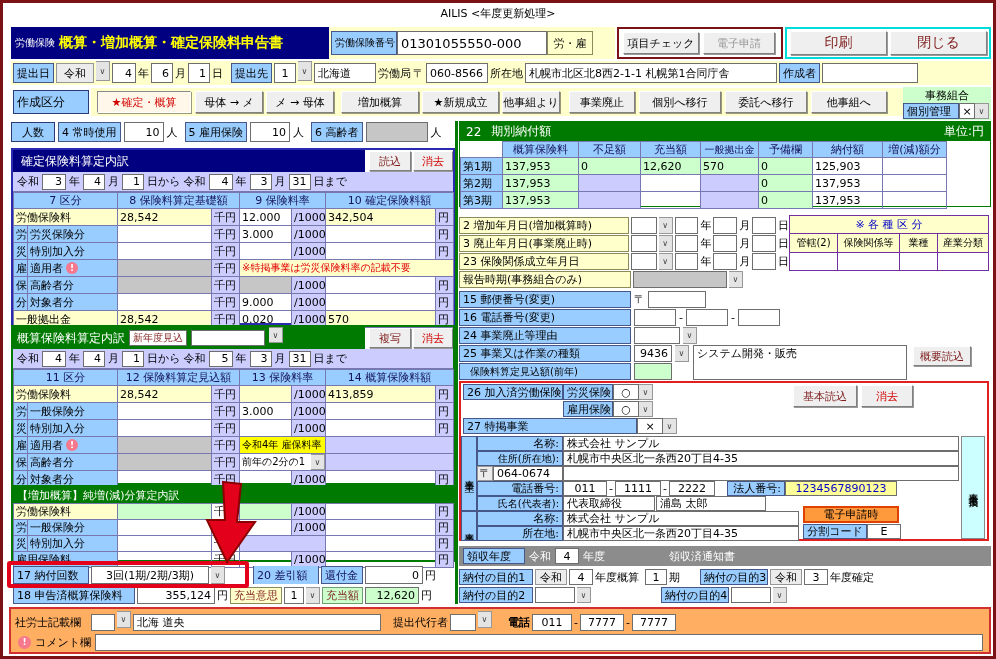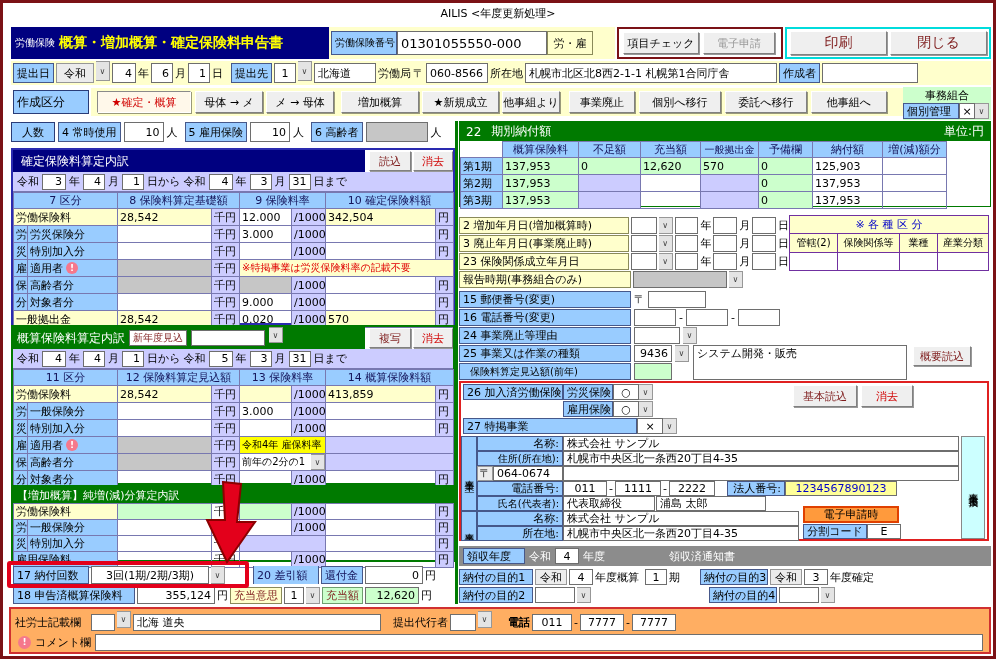--- a/index.html
+++ b/index.html
@@ -646,21 +646,21 @@
     <span>期</span>
     <span class="lb" style="width:68px;height:16px;margin-left:18px">納付の目的3</span>
     <span class="sv" style="width:32px;height:16px">令和</span>
     <span class="fld c" style="width:24px;height:16px">3</span>
     <span>年度確定</span>
   </div>
   <div class="a fx" style="left:456px;top:584px;width:532px;height:16px;gap:2px">
     <span class="lb" style="width:74px;height:16px">納付の目的2</span>
     <span class="fld" style="width:40px;height:16px"></span>
       <span class="dda" style="height:16px"></span>
-    <span class="lb" style="width:68px;height:16px;margin-left:116px">納付の目的4</span>
+    <span class="lb" style="width:68px;height:16px;margin-left:68px">納付の目的4</span>
     <span class="fld" style="width:40px;height:16px"></span>
       <span class="dda" style="height:16px"></span>
   </div>
 
   <div class="a" style="left:6px;top:604px;width:982px;height:47px;background:#FFAE62;border:2px solid #D03030">
     <div class="fx" style="height:22px;margin-top:2px;gap:2px;padding:0 4px">
       <span>社労士記載欄</span>
       <span class="fld" style="width:24px;height:17px;margin-left:8px"></span>
         <span class="dda" style="height:17px"></span>
       <span class="fld" style="width:248px;height:17px">北海  道央</span>

